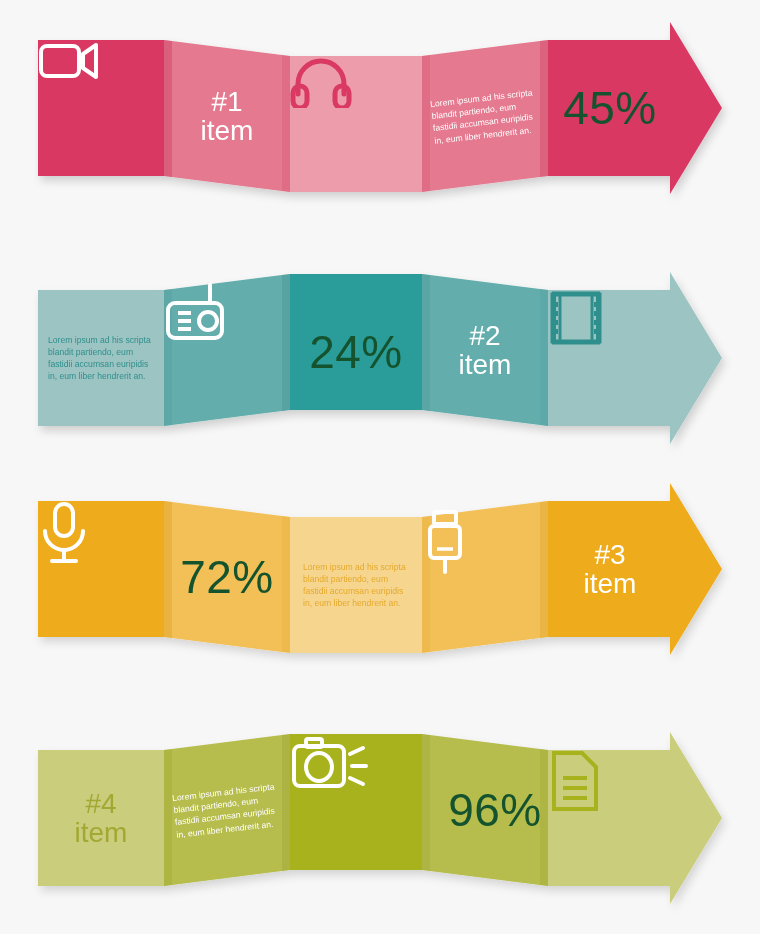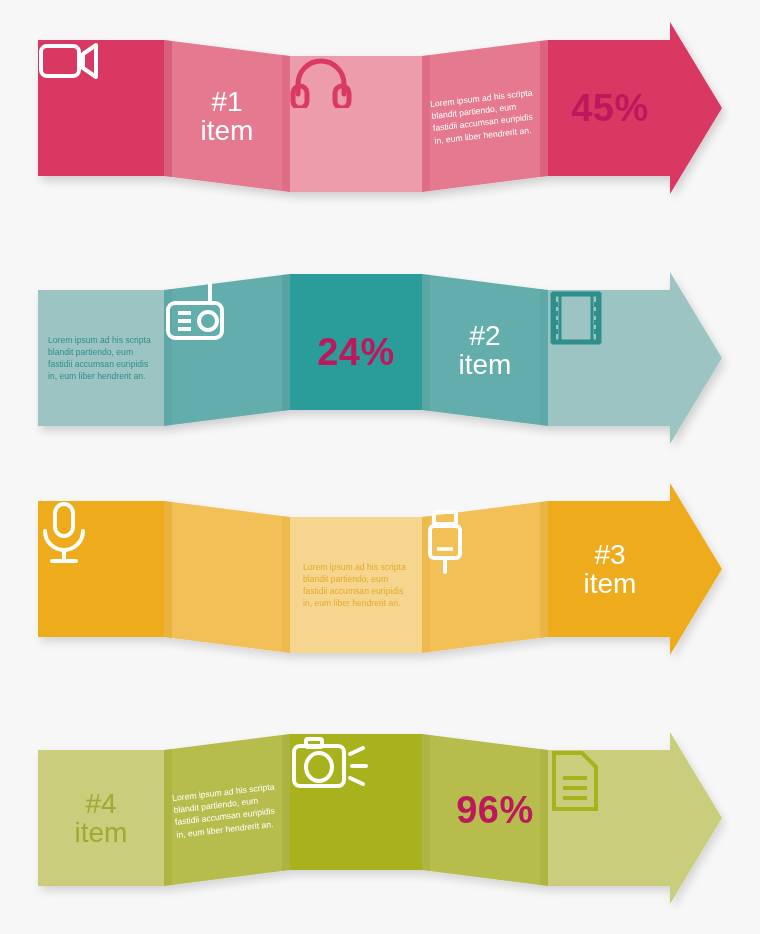--- a/index.html
+++ b/index.html
@@ -18,23 +18,23 @@
 
   .cell{
     position:absolute;
     display:flex;
     align-items:center;
     justify-content:center;
     text-align:center;
     box-sizing:border-box;
   }
   .big-num{
-    font-size:38px;
-    font-weight:700;
-    color:#be185d;
+    font-size:46px;
+    font-weight:400;
+    color:#14532d;
     letter-spacing:0.5px;
     line-height:1;
   }
   .item-label{
     font-size:28px;
     font-weight:400;
     color:#ffffff;
     line-height:1.05;
   }
   .item-label.dark-olive{color:#a3a832;}
@@ -199,20 +199,23 @@
     </svg>
     <div class="overlay">
       <div class="cell" style="left:38px;top:35px;width:126px;height:136px;">
         <svg class="icon" width="52" height="66" viewBox="0 0 52 66">
           <rect x="17" y="3" width="18" height="32" rx="9" ry="9" fill="none" stroke="#ffffff" stroke-width="4"></rect>
           <path d="M7 30 a19 19 0 0 0 38 0" fill="none" stroke="#ffffff" stroke-width="4" stroke-linecap="round"></path>
           <line x1="26" y1="49" x2="26" y2="58" stroke="#ffffff" stroke-width="4"></line>
           <line x1="14" y1="60" x2="38" y2="60" stroke="#ffffff" stroke-width="4" stroke-linecap="round"></line>
         </svg>
       </div>
+      <div class="cell" style="left:164px;top:43px;width:126px;height:136px;">
+        <div class="big-num">72%</div>
+      </div>
       <div class="cell" style="left:290px;top:51px;width:132px;height:136px;">
         <div class="body-text amber">Lorem ipsum ad his scripta blandit partiendo, eum fastidii accumsan euripidis in, eum liber hendrerit an.</div>
       </div>
       <div class="cell" style="left:422px;top:43px;width:126px;height:136px;">
         <svg class="icon" width="46" height="66" viewBox="0 0 46 66">
           <rect x="12" y="3" width="22" height="12" rx="2" ry="2" fill="none" stroke="#ffffff" stroke-width="4"></rect>
           <rect x="8" y="17" width="30" height="32" rx="4" ry="4" fill="none" stroke="#ffffff" stroke-width="4"></rect>
           <line x1="15" y1="40" x2="31" y2="40" stroke="#ffffff" stroke-width="3.5"></line>
           <line x1="23" y1="49" x2="23" y2="63" stroke="#ffffff" stroke-width="4" stroke-linecap="round"></line>
         </svg>

